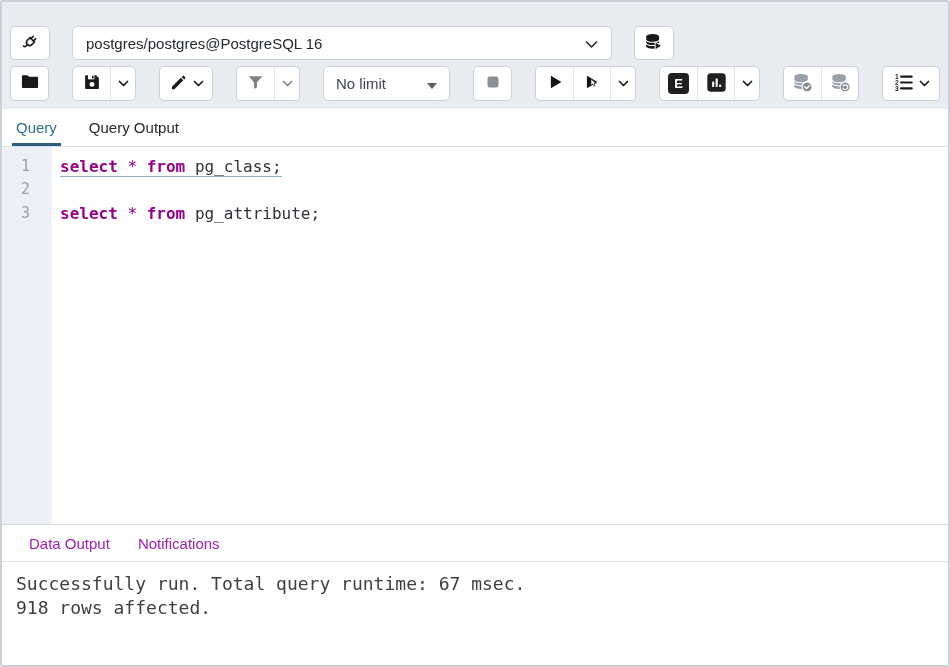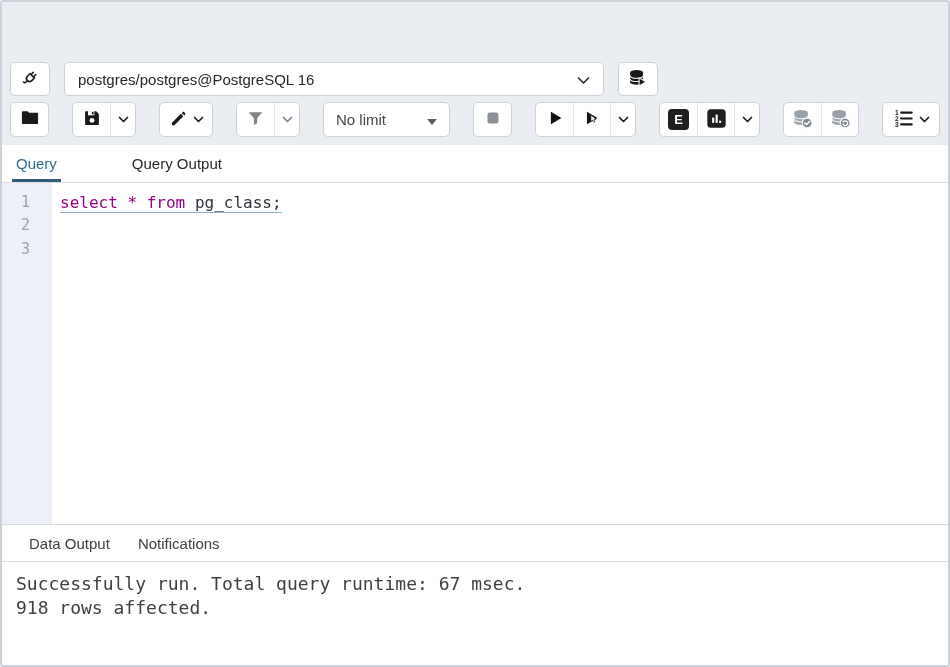--- a/index.html
+++ b/index.html
@@ -6,21 +6,21 @@
   html,body { width:950px; height:667px; background:#fff; }
   .screen {
     width:950px; height:667px;
     border:2px solid #ccd1d9; border-radius:3px;
     background:#e9ecf1;
     display:flex; flex-direction:column;
     font-family:"Liberation Sans", sans-serif;
     overflow:hidden;
   }
   
-  .connection-bar { display:flex; align-items:center; padding:24px 8px 3px 8px; gap:14px;margin-top:36px; }
+  .connection-bar { display:flex; align-items:center; padding:24px 8px 3px 8px; gap:22px; }
   .icon-btn {
     height:34px; background:#fff; border:1px solid #ccd1d8; border-radius:5px;
     display:flex; align-items:center; justify-content:center; cursor:pointer;
   }
   .plug-btn, .newconn-btn { width:40px; }
   .conn-select {
     width:540px; height:34px; background:#fff; border:1px solid #ccd1d8; border-radius:5px;
     display:flex; align-items:center; justify-content:space-between;
     padding:0 13px; font-size:15px; color:#24292e; cursor:pointer;
   }
@@ -46,39 +46,39 @@
     width:21px; height:21px; background:#1f1f1f; border-radius:4px;
     display:flex; align-items:center; justify-content:center;
     color:#fff; font-size:13px; font-weight:bold;
   }
   .round-badge {
     width:22px; height:22px; background:#141414; border-radius:50%;
     display:flex; align-items:center; justify-content:center;
     color:#fff; font-size:14px; font-weight:bold;
   }
   
-  .tabbar { background:#fff; display:flex; padding-left:10px; border-bottom:1px solid #dcdfe4;gap:43px; }
+  .tabbar { background:#fff; display:flex; padding-left:10px; border-bottom:1px solid #dcdfe4; }
   .etab { font-size:15px; padding:10px 4px 7px 4px; margin-right:24px; color:#24292e;
           border-bottom:3px solid transparent; cursor:pointer; }
   .etab.active { color:#2c6d8f; border-bottom-color:#2f5d7c; }
   
   .editor { flex:1; background:#fff; display:flex; overflow:hidden; }
   .gutter { width:50px; background:#edf0f6; padding-top:8px;
             font-family:"DejaVu Sans Mono", monospace; font-size:15px; color:#9aa1a9; flex:none; }
   .gutter .ln { height:23.4px; line-height:23.4px; text-align:right; padding-right:22px; }
   .code { padding:8px 0 0 8px; font-family:"DejaVu Sans Mono", monospace;
           font-size:16px; color:#2d3338; flex:1; }
   .code-line { height:23.4px; line-height:23.4px; white-space:pre; }
-  .kw { color:#990088; font-weight:normal; }
+  .kw { color:#990088; font-weight:bold; }
   .op { color:#990088; }
   .uline { border-bottom:1px solid #8fb0c4; }
   
   .output-tabbar { display:flex; align-items:center; height:38px; padding-left:13px;
                    border-top:1px solid #d6dade; border-bottom:1px solid #dcdfe4; background:#fff; flex:none; }
-  .otab { font-size:15px; color:#404040; padding:7px 13px; border:1px solid transparent; cursor:pointer; }
+  .otab { font-size:15px; color:#a21caf; padding:7px 13px; border:1px solid transparent; cursor:pointer; }
   .otab.active { color:#2c6d8f; border:1px solid #3d6d90; border-radius:1px; margin:0 6px; }
   .messages { height:103px; background:#fff; font-family:"DejaVu Sans Mono", monospace;
               font-size:18px; color:#3d4144; padding:10px 14px; line-height:24px; flex:none; }
 </style>
 </head>
 <body>
 
 <div class="screen">
 
   <div class="connection-bar">
@@ -323,20 +323,21 @@
 
   <div class="editor">
     <div class="gutter">
         <div class="ln">1</div>
         <div class="ln">2</div>
         <div class="ln">3</div>
       </div>
     <div class="code">
         <div class="code-line"><span class="uline"><span class="kw">select</span><span> </span><span class="op">*</span><span> </span><span class="kw">from</span><span> pg_class;</span></span></div>
         <div class="code-line"><span></span></div>
+        <div class="code-line"><span><span class="kw">select</span><span> </span><span class="op">*</span><span> </span><span class="kw">from</span><span> pg_attribute;</span></span></div>
       </div>
   </div>
 
   <div class="output-tabbar">
       <div class="otab">Data Output</div>
       <div class="otab">Notifications</div>
     </div>
 
   <div class="messages">
       <div>Successfully run. Total query runtime: 67 msec.</div>

